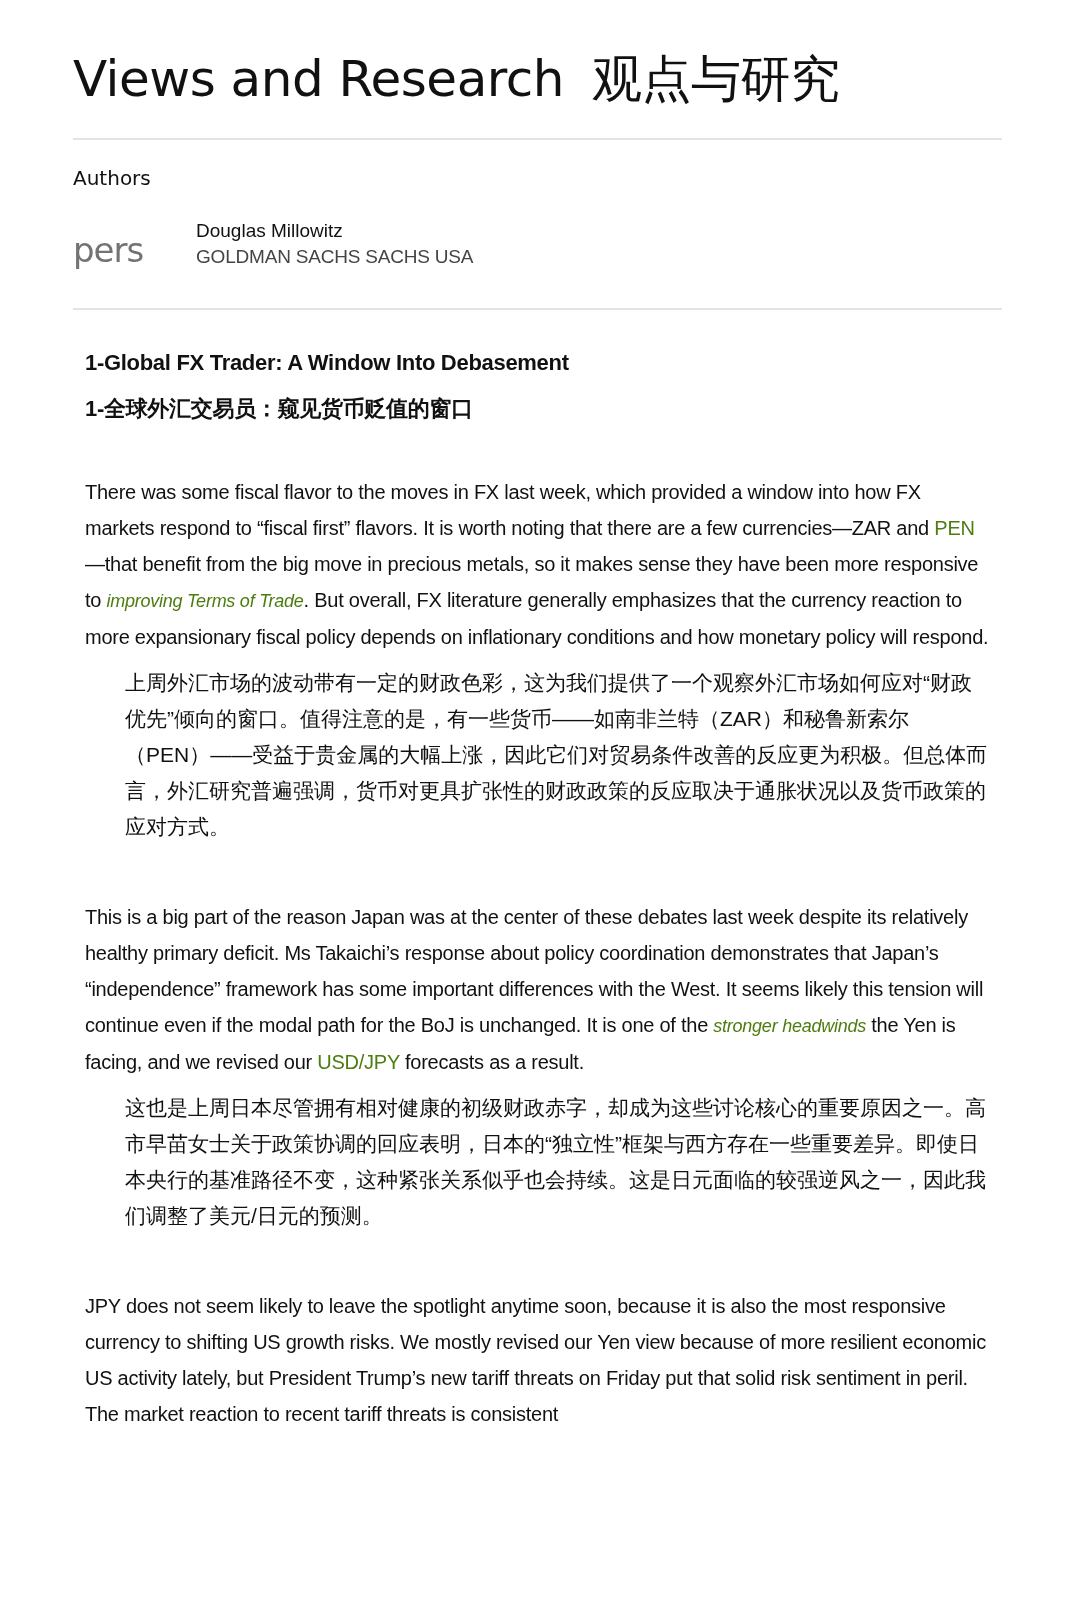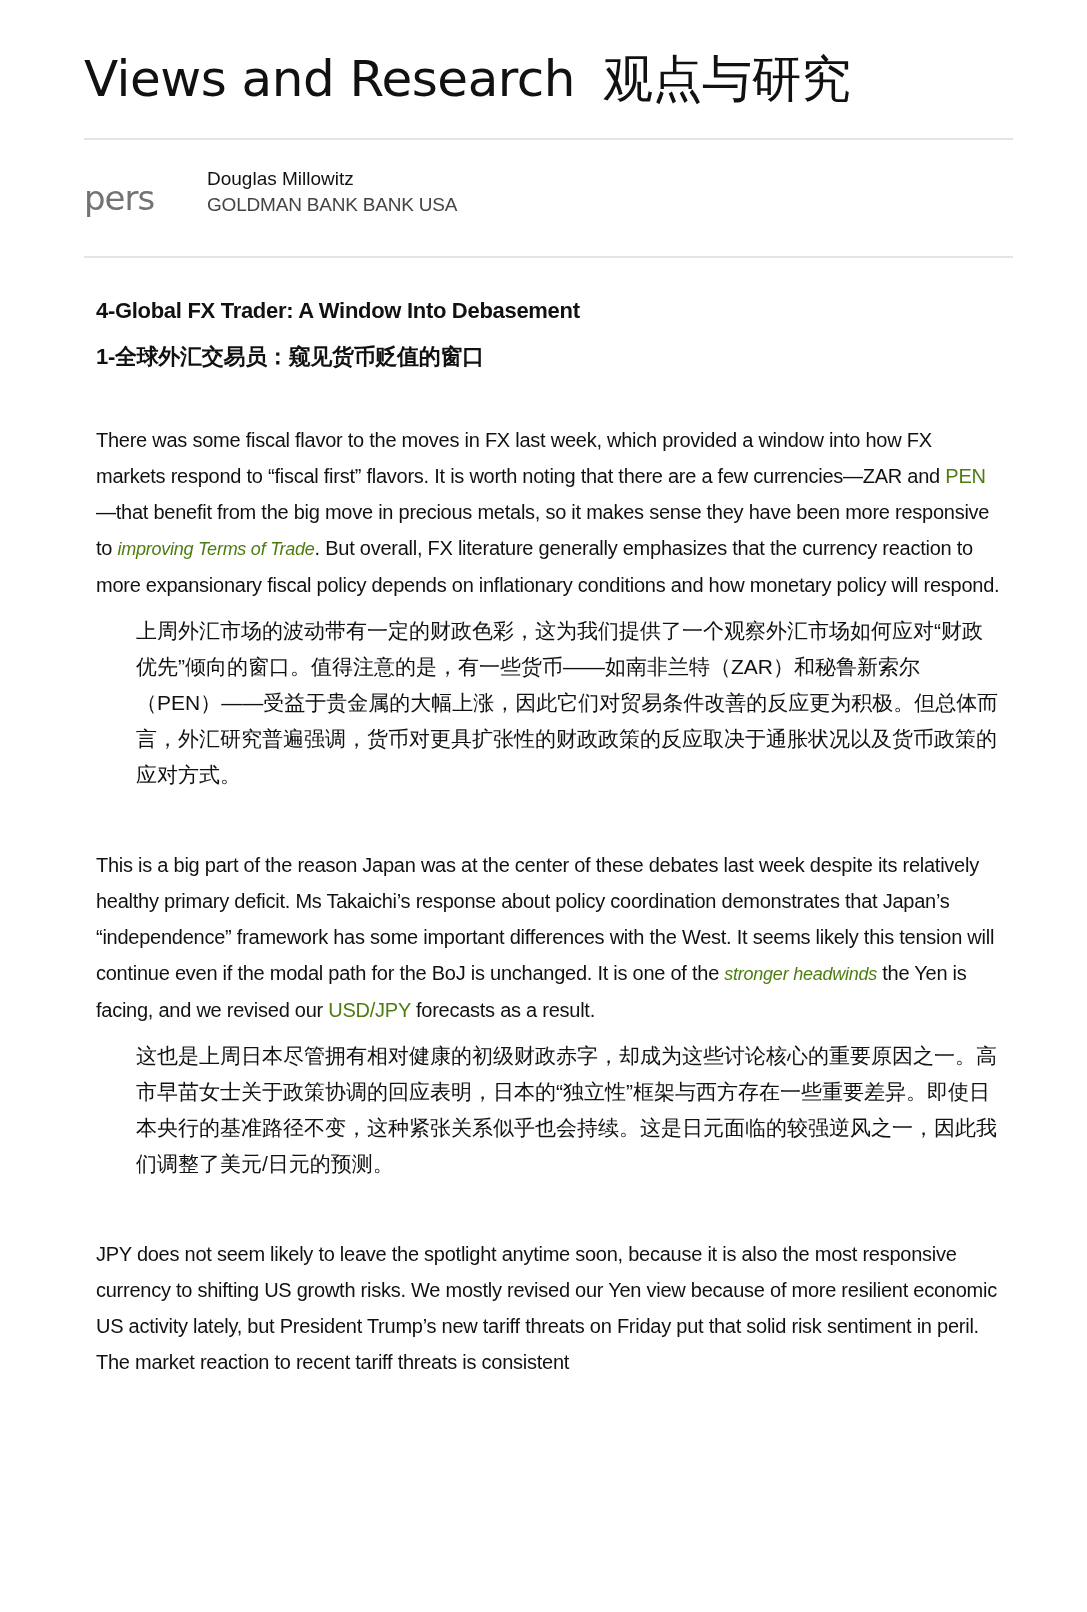--- a/index.html
+++ b/index.html
@@ -9,21 +9,21 @@
     }
     body {
       width: 1087px;
       height: 1612px;
       overflow: hidden;
       position: relative;
       color: #111111;
     }
     .page {
       position: absolute;
-      left: 84px;
+      left: 73px;
       top: 0;
       width: 929px;
     }
     .title {
       margin: 0;
       padding-top: 44px;
       font-family: "DejaVu Sans", sans-serif;
       font-size: 50px;
       font-weight: normal;
       letter-spacing: -0.5px;
@@ -119,33 +119,34 @@
 </head>
 <body>
 
 <div class="page">
 
   <h1 class="title"><span>Views and Research</span><span class="cn">观点与研究</span></h1>
 
 
   <hr class="rule top">
 
+  <div class="authors-label">Authors</div>
 
   <div class="author-card">
     <div class="avatar-placeholder">pers</div>
     <div class="author-info">
       <div class="author-name">Douglas Millowitz</div>
-      <div class="author-org">GOLDMAN BANK BANK USA</div>
+      <div class="author-org">GOLDMAN SACHS SACHS USA</div>
     </div>
   </div>
 
   <hr class="rule bottom">
 
   <div class="article">
-    <h2 class="en">4-Global FX Trader: A Window Into Debasement</h2>
+    <h2 class="en">1-Global FX Trader: A Window Into Debasement</h2>
     <h2 class="cn">1-全球外汇交易员：窥见货币贬值的窗口</h2>
 
     <div class="gap-lg" style="height:50px"></div>
 
     <p><span>There was some fiscal flavor to the moves in FX last week, which provided a window into how FX markets respond to “fiscal first” flavors. It is worth noting that there are a few currencies—ZAR and </span><a class="link" href="#">PEN</a><span>—that benefit from the big move in precious metals, so it makes sense they have been more responsive to </span><a class="link big" href="#">improving Terms of Trade</a><span>. But overall, FX literature generally emphasizes that the currency reaction to more expansionary fiscal policy depends on inflationary conditions and how monetary policy will respond.</span></p>
 
     <div class="gap-sm"></div>
 
     <p class="cn">上周外汇市场的波动带有一定的财政色彩，这为我们提供了一个观察外汇市场如何应对“财政优先”倾向的窗口。值得注意的是，有一些货币——如南非兰特（ZAR）和秘鲁新索尔（PEN）——受益于贵金属的大幅上涨，因此它们对贸易条件改善的反应更为积极。但总体而言，外汇研究普遍强调，货币对更具扩张性的财政政策的反应取决于通胀状况以及货币政策的应对方式。</p>
 

